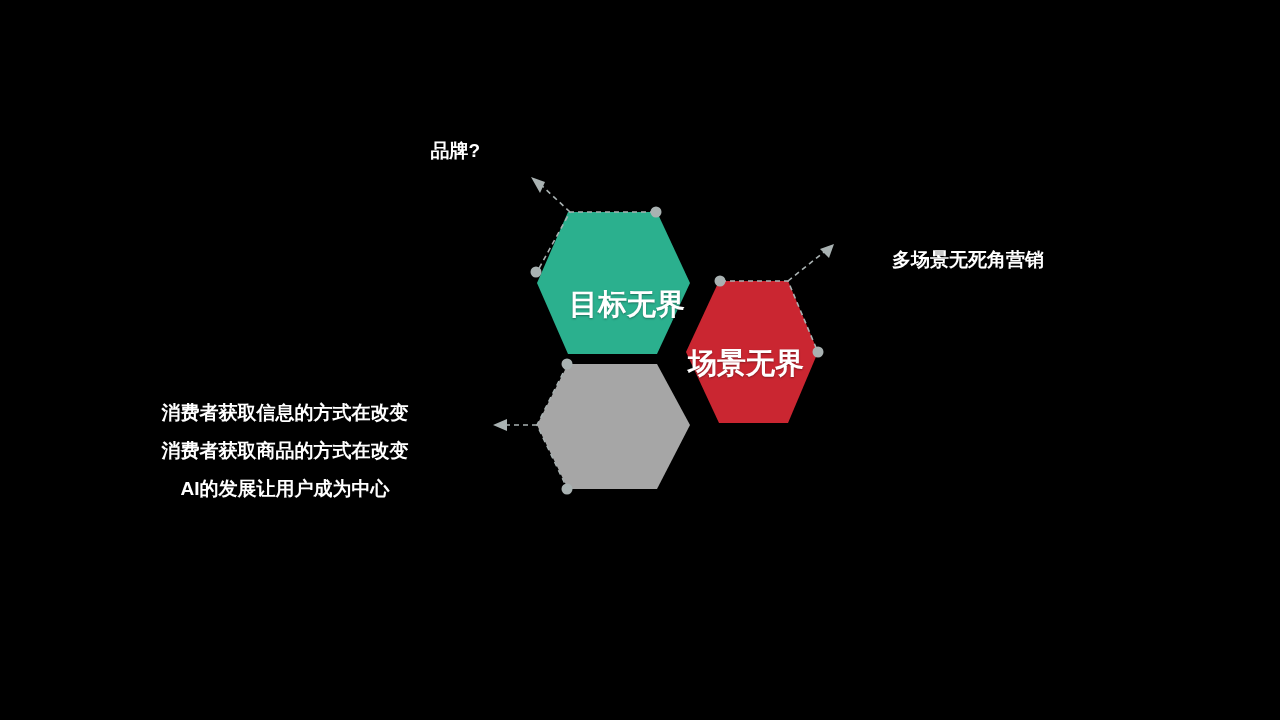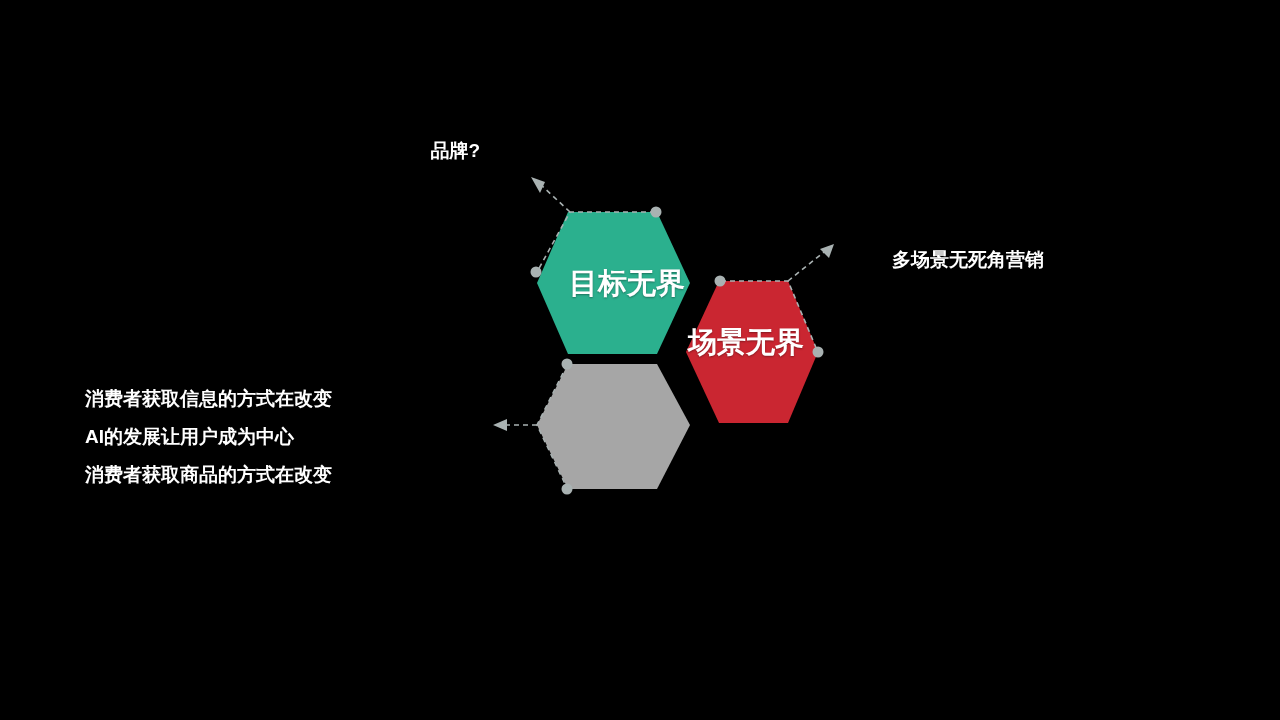--- a/index.html
+++ b/index.html
@@ -24,20 +24,21 @@
   }
   .hex-label {
     position: absolute;
     color: #ffffff;
     font-weight: bold;
     font-size: 29px;
     line-height: 1;
     letter-spacing: 0px;
     white-space: nowrap;
     text-shadow: 0 1px 2px rgba(0,0,0,0.35);
+    margin-top: 21px;
   }
   .callout {
     position: absolute;
     color: #ffffff;
     font-weight: bold;
     font-size: 19px;
     line-height: 38px;
     white-space: nowrap;
   }
   #callout-brand {
@@ -47,23 +48,23 @@
     text-align: right;
   }
   #callout-scene {
     left: 845px;
     top: 241px;
     text-align: left;
     margin-left: 47px;
   }
   #callout-chain {
     left: 85px;
-    top: 380px;
+    top: 394px;
     width: 400px;
-    text-align: left;
+    text-align: center;
     line-height: 38px;
   }
   .callout-line {
     display: block;
   }
 </style>
 </head>
 <body>
 
 <div id="stage">
@@ -110,17 +111,17 @@
   <div class="callout" id="callout-brand">
     <span class="callout-line">品牌?</span>
   </div>
 
   <div class="callout" id="callout-scene">
     <span class="callout-line">多场景无死角营销</span>
   </div>
 
   <div class="callout" id="callout-chain">
     <span class="callout-line">消费者获取信息的方式在改变</span>
+    <span class="callout-line">消费者获取商品的方式在改变</span>
     <span class="callout-line">AI的发展让用户成为中心</span>
-    <span class="callout-line">消费者获取商品的方式在改变</span>
   </div>
 
 </div>
 
 </body></html>

